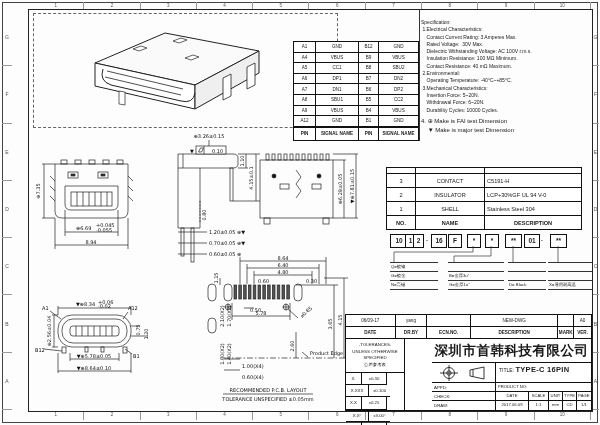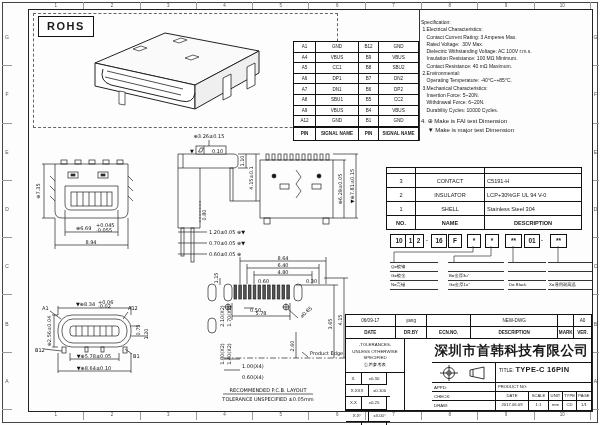--- a/index.html
+++ b/index.html
@@ -120,21 +120,20 @@
       <span>D</span>
       <span>C</span>
       <span>B</span>
       <span>A</span>
   </div>
 
   <div class="inner-frame"></div>
   <div class="vline-spec" style="border-left:.8px solid #333;"></div>
 
   <div class="dashed-box"></div>
-  <div class="rohs">ROHS</div>
   <svg style="left:33px;top:13px;" width="303" height="113" viewBox="0 0 303 113">
     <g stroke="#222" stroke-width="1" fill="#fff" stroke-linejoin="round">
       <polygon points="62,50 132,20 226,38 162,72" fill="#fafafa"></polygon>
       <polygon points="62,50 162,72 162,96 62,73"></polygon>
       <polygon points="162,72 226,38 226,60 162,96" fill="#efefef"></polygon>
       <path d="M70,56 Q66,68 78,72 L148,88 Q160,91 162,80" fill="none"></path>
       <path d="M74,58 L150,76" fill="none" stroke-width=".8"></path>
       <path d="M72,64 L148,82" fill="none" stroke-width=".8"></path>
       <polygon points="100,36 108,33 114,35 106,38" fill="#fff" stroke-width=".7"></polygon>
       <polygon points="140,28 148,25 154,27 146,30" fill="#fff" stroke-width=".7"></polygon>

